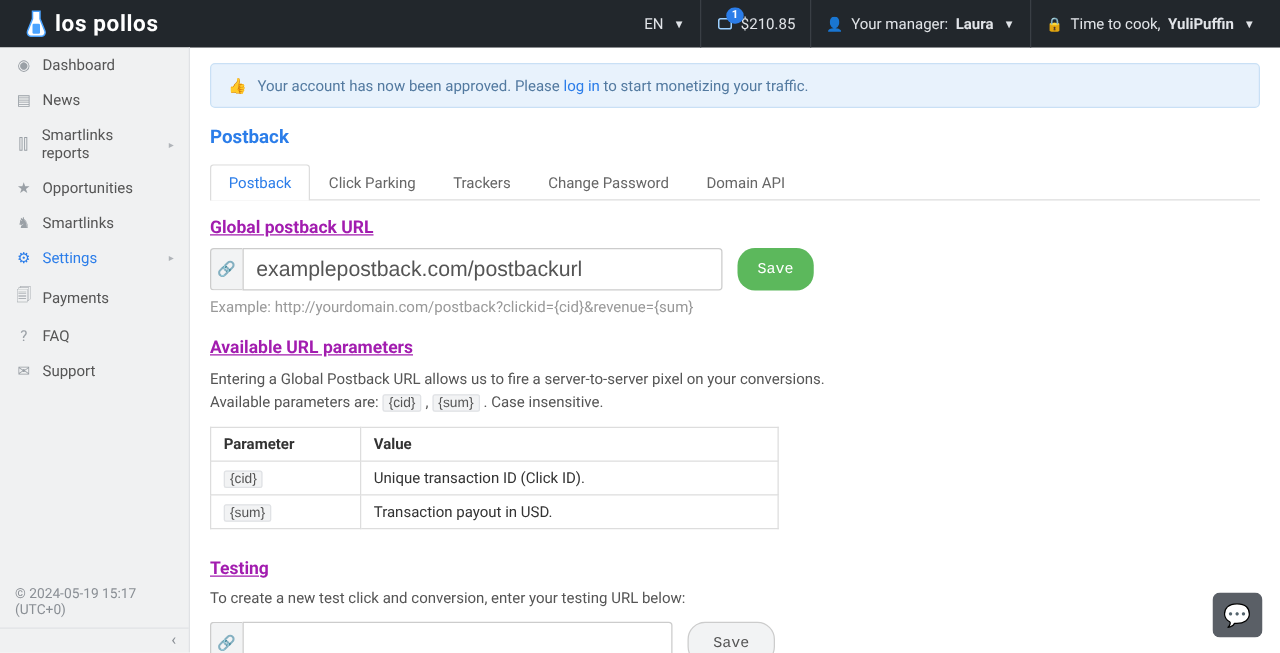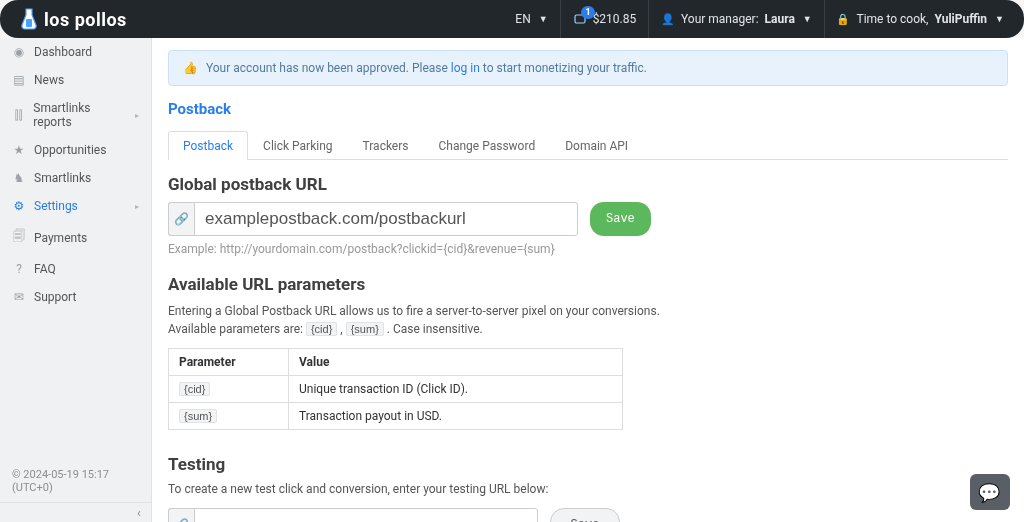--- a/index.html
+++ b/index.html
@@ -15,21 +15,20 @@
     }
     
     .navbar {
       height: 38px;
       background: #22272c;
       color: #e9ecef;
       display: flex;
       align-items: center;
       padding: 0 8px 0 20px;
       font-size: 12px;
-      border-radius: 18px;
     }
     .brand { display: flex; align-items: center; gap: 6px; font-weight: 700; color: #fff; font-size: 18px; letter-spacing: .5px; }
     .brand svg { display: block; }
     .nav-spacer { flex: 1; }
     .nav-item { display: flex; align-items: center; gap: 6px; padding: 0 12px; height: 100%; cursor: pointer; color: #e1e4e8; }
     .nav-item + .nav-item { border-left: 1px solid #3a3f45; }
     .balance-badge { font-size: 12px; color:#e1e4e8; }
     .balance-wrapper { position:relative; display:flex; align-items:center; }
     .notif-dot {
       position: absolute; top:-6px; right:-8px;
@@ -82,21 +81,21 @@
     .alert a { color:#2b7de9; text-decoration:none;margin-top:16px; }
     .page-title { color:#2b7de9; font-weight:700; font-size:15px; margin-bottom:12px; }
 
     .tabs { display:flex; border-bottom:1px solid #ddd; margin-bottom:14px; }
     .tab {
       padding:7px 14px; font-size:12px; color:#666; cursor:pointer;
       border:1px solid transparent; border-bottom:none; position:relative; top:1px;
     }
     .tab.active { color:#2b7de9; border-color:#ddd; background:#fff; border-radius:3px 3px 0 0; }
 
-    h4 { font-size:17px; font-weight:700; color:#404040; margin-bottom:8px; }
+    h4 { font-size:14px; font-weight:700; color:#a21caf; margin-bottom:8px;text-decoration:underline; }
 
     .input-row { display:flex; gap:12px; align-items:stretch; margin-bottom:6px; }
     .input-group { display:flex; flex:0 0 410px; }
     .input-addon {
       width:26px; display:flex; align-items:center; justify-content:center;
       border:1px solid #ccc; border-right:none; background:#f2f3f4;
       border-radius:3px 0 0 3px; color:#777; font-size:12px;
     }
     .text-input {
       flex:1; border:1px solid #ccc; border-radius:0 3px 3px 0;

